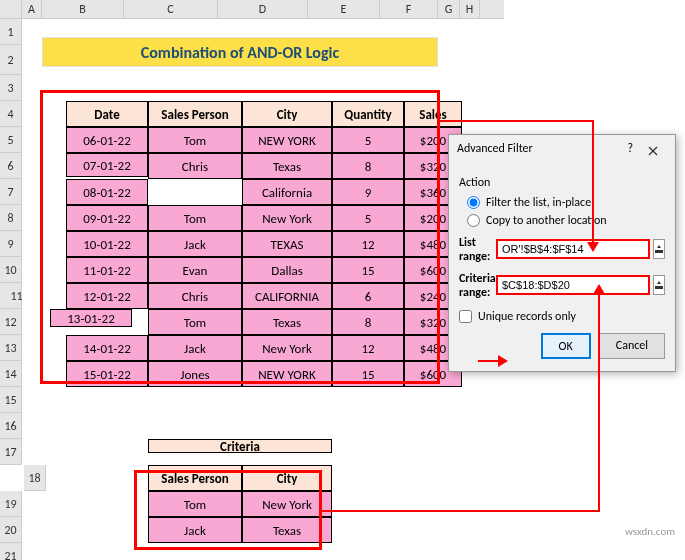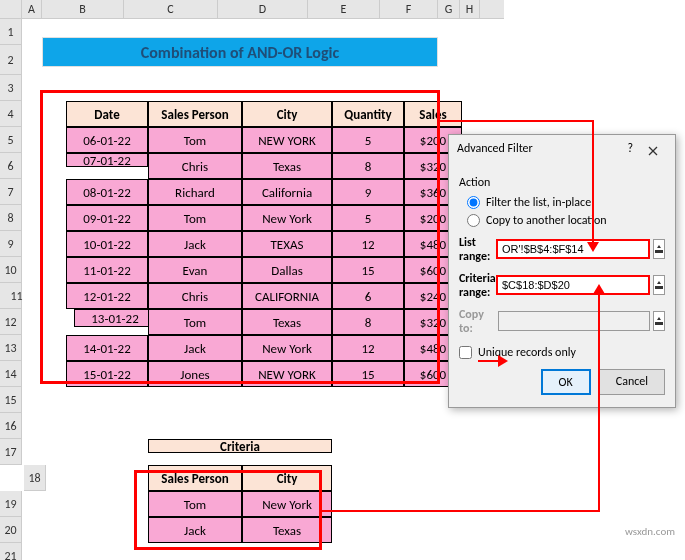--- a/index.html
+++ b/index.html
@@ -8,21 +8,21 @@
     .grid { position: absolute; top: 0; left: 0; }
     .col-headers { display: flex; background: #e6e6e6; border-bottom: 1px solid #ccc; }
     .col-h { text-align: center; border-right: 1px solid #ccc; font-size: 12px; color: #333; padding: 2px 0; }
     .row-header { background: #e6e6e6; border-right: 1px solid #ccc; border-bottom: 1px solid #ccc; text-align: center; font-size: 12px; color: #333; display: flex; align-items: center; justify-content: center; }
     .body { display: flex; }
     .row-heads { display: flex; flex-direction: column; }
     .cells { position: relative; }
     
     .cell { position: absolute; border-right: 1px solid #e0e0e0; border-bottom: 1px solid #e0e0e0; display: flex; align-items: center; justify-content: center; background: #fff; }
     
-    .title-banner { position: absolute; background: #0ea5e9; font-size: 16px; font-weight: bold; color: #1f4e78; display: flex; align-items: center; justify-content: center; border: 1px solid #e0e0e0; }
+    .title-banner { position: absolute; background: #fde047; font-size: 16px; font-weight: bold; color: #1f4e78; display: flex; align-items: center; justify-content: center; border: 1px solid #e0e0e0; }
     
     .table-header { background: #fce4d6; font-weight: bold; border: 1px solid #000; }
     .table-cell { border: 1px solid #000; background: #f9a8d4; }
     
     .red-box { position: absolute; border: 3px solid #ff0000; pointer-events: none; z-index: 5; }
     .red-line { position: absolute; background: #ff0000; z-index: 4; }
     .arrow-red { position: absolute; z-index: 6; }
     
     .dialog { position: absolute; background: #f0f0f0; border: 1px solid #999; box-shadow: 2px 2px 8px rgba(0,0,0,0.3); width: 228px; }
     .dialog-title { display: flex; justify-content: space-between; align-items: flex-start; padding: 6px 8px; font-size: 12px; }
@@ -89,27 +89,26 @@
         <div class="cell table-header" style="left: 20px; top: 82px; width: 82px; height: 26px;">Date</div>
         <div class="cell table-header" style="left: 102px; top: 82px; width: 94px; height: 26px;">Sales Person</div>
         <div class="cell table-header" style="left: 196px; top: 82px; width: 90px; height: 26px;">City</div>
         <div class="cell table-header" style="left: 286px; top: 82px; width: 72px; height: 26px;">Quantity</div>
         <div class="cell table-header" style="left: 358px; top: 82px; width: 58px; height: 26px;">Sales</div>
         <div class="cell table-cell" style="left: 20px; top: 108px; width: 82px; height: 26px;">06-01-22</div>
         <div class="cell table-cell" style="left: 102px; top: 108px; width: 94px; height: 26px;">Tom</div>
         <div class="cell table-cell" style="left: 196px; top: 108px; width: 90px; height: 26px;">NEW YORK</div>
         <div class="cell table-cell" style="left: 286px; top: 108px; width: 72px; height: 26px;">5</div>
         <div class="cell table-cell" style="left: 358px; top: 108px; width: 58px; height: 26px;">$200</div>
-        <div class="cell table-cell" style="left: 20px; top: 134px; width: 82px; height: 14px;">07-01-22</div>
+        <div class="cell table-cell" style="left: 20px; top: 134px; width: 82px; height: 24px;">07-01-22</div>
         <div class="cell table-cell" style="left: 102px; top: 134px; width: 94px; height: 26px;">Chris</div>
         <div class="cell table-cell" style="left: 196px; top: 134px; width: 90px; height: 26px;">Texas</div>
         <div class="cell table-cell" style="left: 286px; top: 134px; width: 72px; height: 26px;">8</div>
         <div class="cell table-cell" style="left: 358px; top: 134px; width: 58px; height: 26px;">$320</div>
         <div class="cell table-cell" style="left: 20px; top: 160px; width: 82px; height: 26px;">08-01-22</div>
-        <div class="cell table-cell" style="left: 102px; top: 160px; width: 94px; height: 26px;">Richard</div>
         <div class="cell table-cell" style="left: 196px; top: 160px; width: 90px; height: 26px;">California</div>
         <div class="cell table-cell" style="left: 286px; top: 160px; width: 72px; height: 26px;">9</div>
         <div class="cell table-cell" style="left: 358px; top: 160px; width: 58px; height: 26px;">$360</div>
         <div class="cell table-cell" style="left: 20px; top: 186px; width: 82px; height: 26px;">09-01-22</div>
         <div class="cell table-cell" style="left: 102px; top: 186px; width: 94px; height: 26px;">Tom</div>
         <div class="cell table-cell" style="left: 196px; top: 186px; width: 90px; height: 26px;">New York</div>
         <div class="cell table-cell" style="left: 286px; top: 186px; width: 72px; height: 26px;">5</div>
         <div class="cell table-cell" style="left: 358px; top: 186px; width: 58px; height: 26px;">$200</div>
         <div class="cell table-cell" style="left: 20px; top: 212px; width: 82px; height: 26px;">10-01-22</div>
         <div class="cell table-cell" style="left: 102px; top: 212px; width: 94px; height: 26px;">Jack</div>
@@ -119,21 +118,21 @@
         <div class="cell table-cell" style="left: 20px; top: 238px; width: 82px; height: 26px;">11-01-22</div>
         <div class="cell table-cell" style="left: 196px; top: 238px; width: 90px; height: 26px;">Dallas</div>
         <div class="cell table-cell" style="left: 102px; top: 238px; width: 94px; height: 26px;">Evan</div>
         <div class="cell table-cell" style="left: 286px; top: 238px; width: 72px; height: 26px;">15</div>
         <div class="cell table-cell" style="left: 358px; top: 238px; width: 58px; height: 26px;">$600</div>
         <div class="cell table-cell" style="left: 20px; top: 264px; width: 82px; height: 26px;">12-01-22</div>
         <div class="cell table-cell" style="left: 102px; top: 264px; width: 94px; height: 26px;">Chris</div>
         <div class="cell table-cell" style="left: 196px; top: 264px; width: 90px; height: 26px;">CALIFORNIA</div>
         <div class="cell table-cell" style="left: 286px; top: 264px; width: 72px; height: 26px;">6</div>
         <div class="cell table-cell" style="left: 358px; top: 264px; width: 58px; height: 26px;">$240</div>
-        <div class="cell table-cell" style="left: 28px; top: 290px; width: 82px; height: 18px;">13-01-22</div>
+        <div class="cell table-cell" style="left: 4px; top: 290px; width: 82px; height: 18px;">13-01-22</div>
         <div class="cell table-cell" style="left: 102px; top: 290px; width: 94px; height: 26px;">Tom</div>
         <div class="cell table-cell" style="left: 196px; top: 290px; width: 90px; height: 26px;">Texas</div>
         <div class="cell table-cell" style="left: 286px; top: 290px; width: 72px; height: 26px;">8</div>
         <div class="cell table-cell" style="left: 358px; top: 290px; width: 58px; height: 26px;">$320</div>
         <div class="cell table-cell" style="left: 20px; top: 316px; width: 82px; height: 26px;">14-01-22</div>
         <div class="cell table-cell" style="left: 102px; top: 316px; width: 94px; height: 26px;">Jack</div>
         <div class="cell table-cell" style="left: 196px; top: 316px; width: 90px; height: 26px;">New York</div>
         <div class="cell table-cell" style="left: 286px; top: 316px; width: 72px; height: 26px;">12</div>
         <div class="cell table-cell" style="left: 358px; top: 316px; width: 58px; height: 26px;">$480</div>
         <div class="cell table-cell" style="left: 20px; top: 342px; width: 82px; height: 26px;">15-01-22</div>
@@ -190,30 +189,20 @@
     <div class="field-row">
       <span class="field-label">Criteria range:</span>
       <input class="field-input red" value="$C$18:$D$20" style="">
       <div class="collapse-btn">
         <svg class="icon" viewBox="0 0 10 10">
             <rect x="1" y="6" width="8" height="3" fill="#333"></rect>
             <path d="M5 1 L3 4 L7 4 Z" fill="#333"></path>
           </svg>
       </div>
     </div>
-    <div class="field-row">
-      <span class="field-label" style="color:#999">Copy to:</span>
-      <input class="field-input" disabled="" style="background: rgb(240, 240, 240);">
-      <div class="collapse-btn">
-        <svg class="icon" viewBox="0 0 10 10">
-            <rect x="1" y="6" width="8" height="3" fill="#333"></rect>
-            <path d="M5 1 L3 4 L7 4 Z" fill="#333"></path>
-          </svg>
-      </div>
-    </div>
     <div class="check-row">
       <input type="checkbox" style="">
       <span>Unique records only</span>
     </div>
     <div class="btn-row">
       <div class="btn ok">OK</div>
       <div class="btn">Cancel</div>
     </div>
   </div>
 </div>

